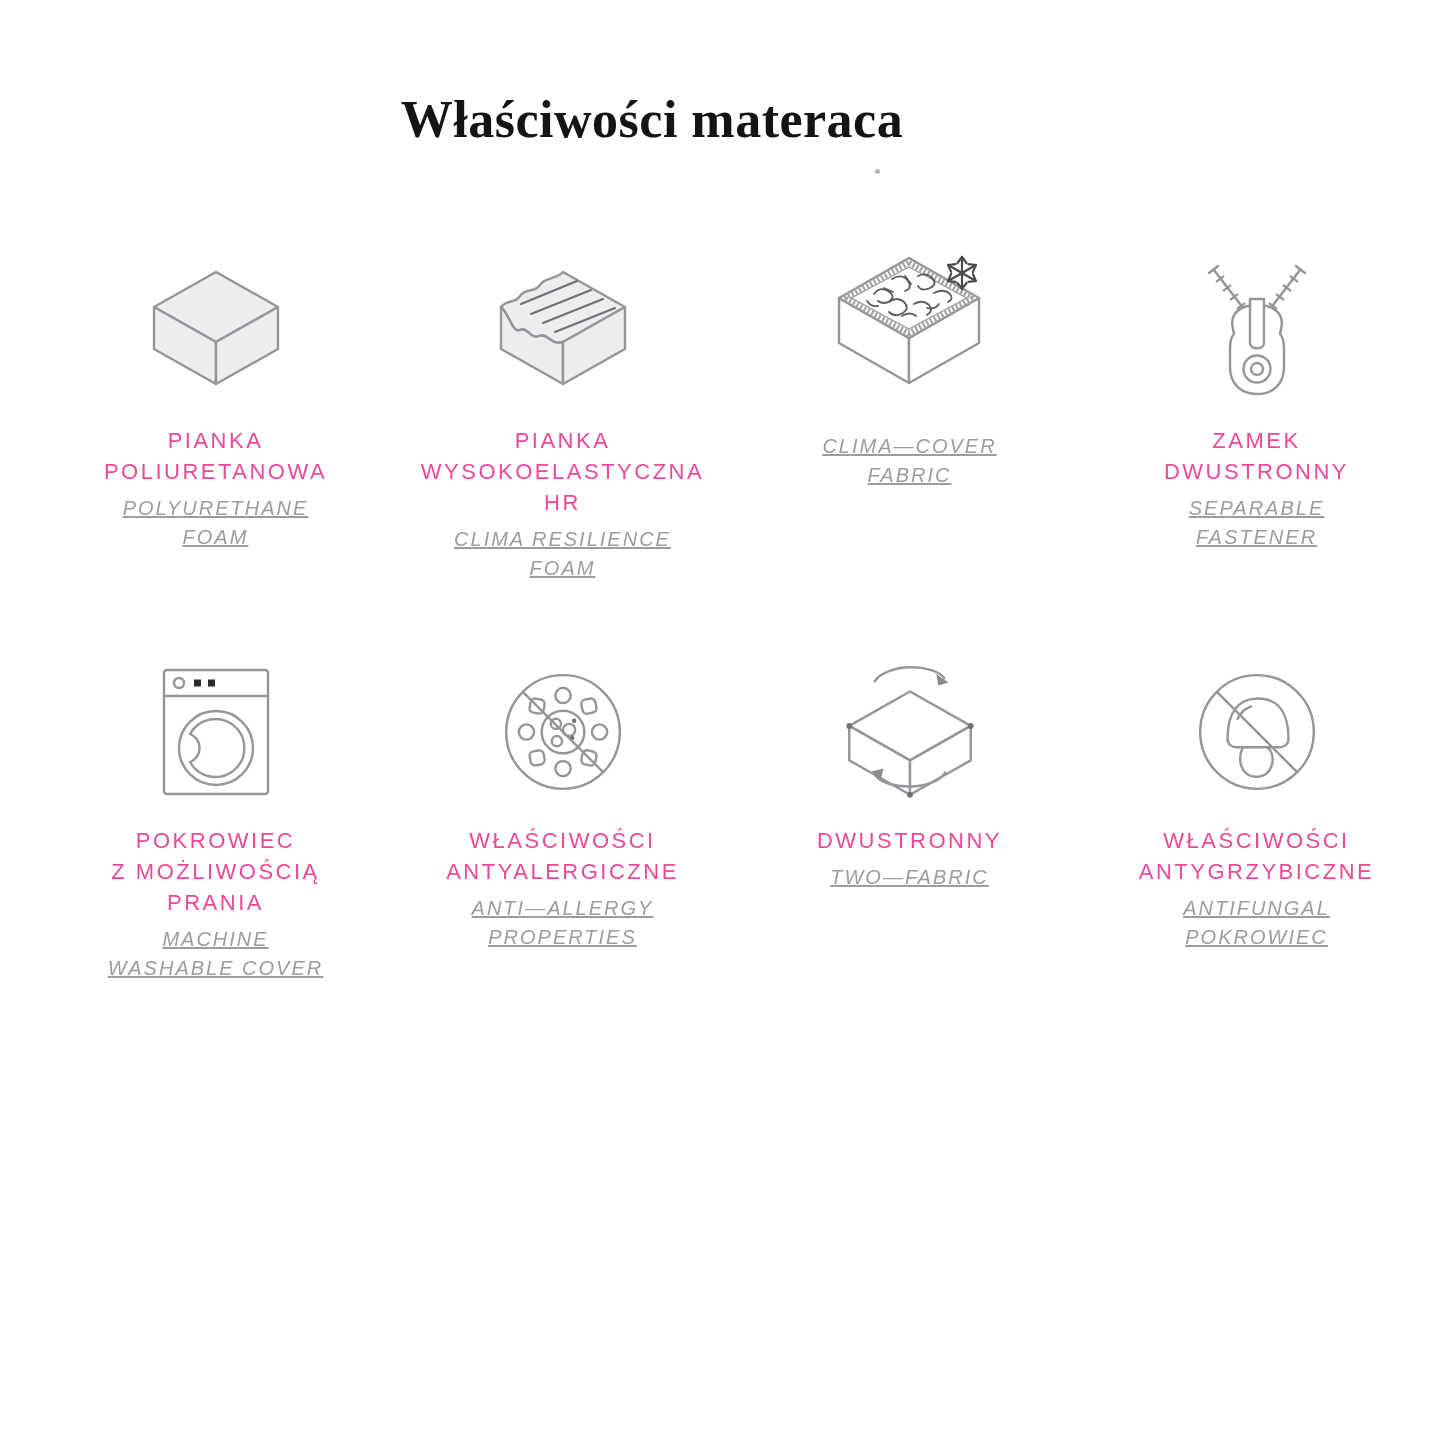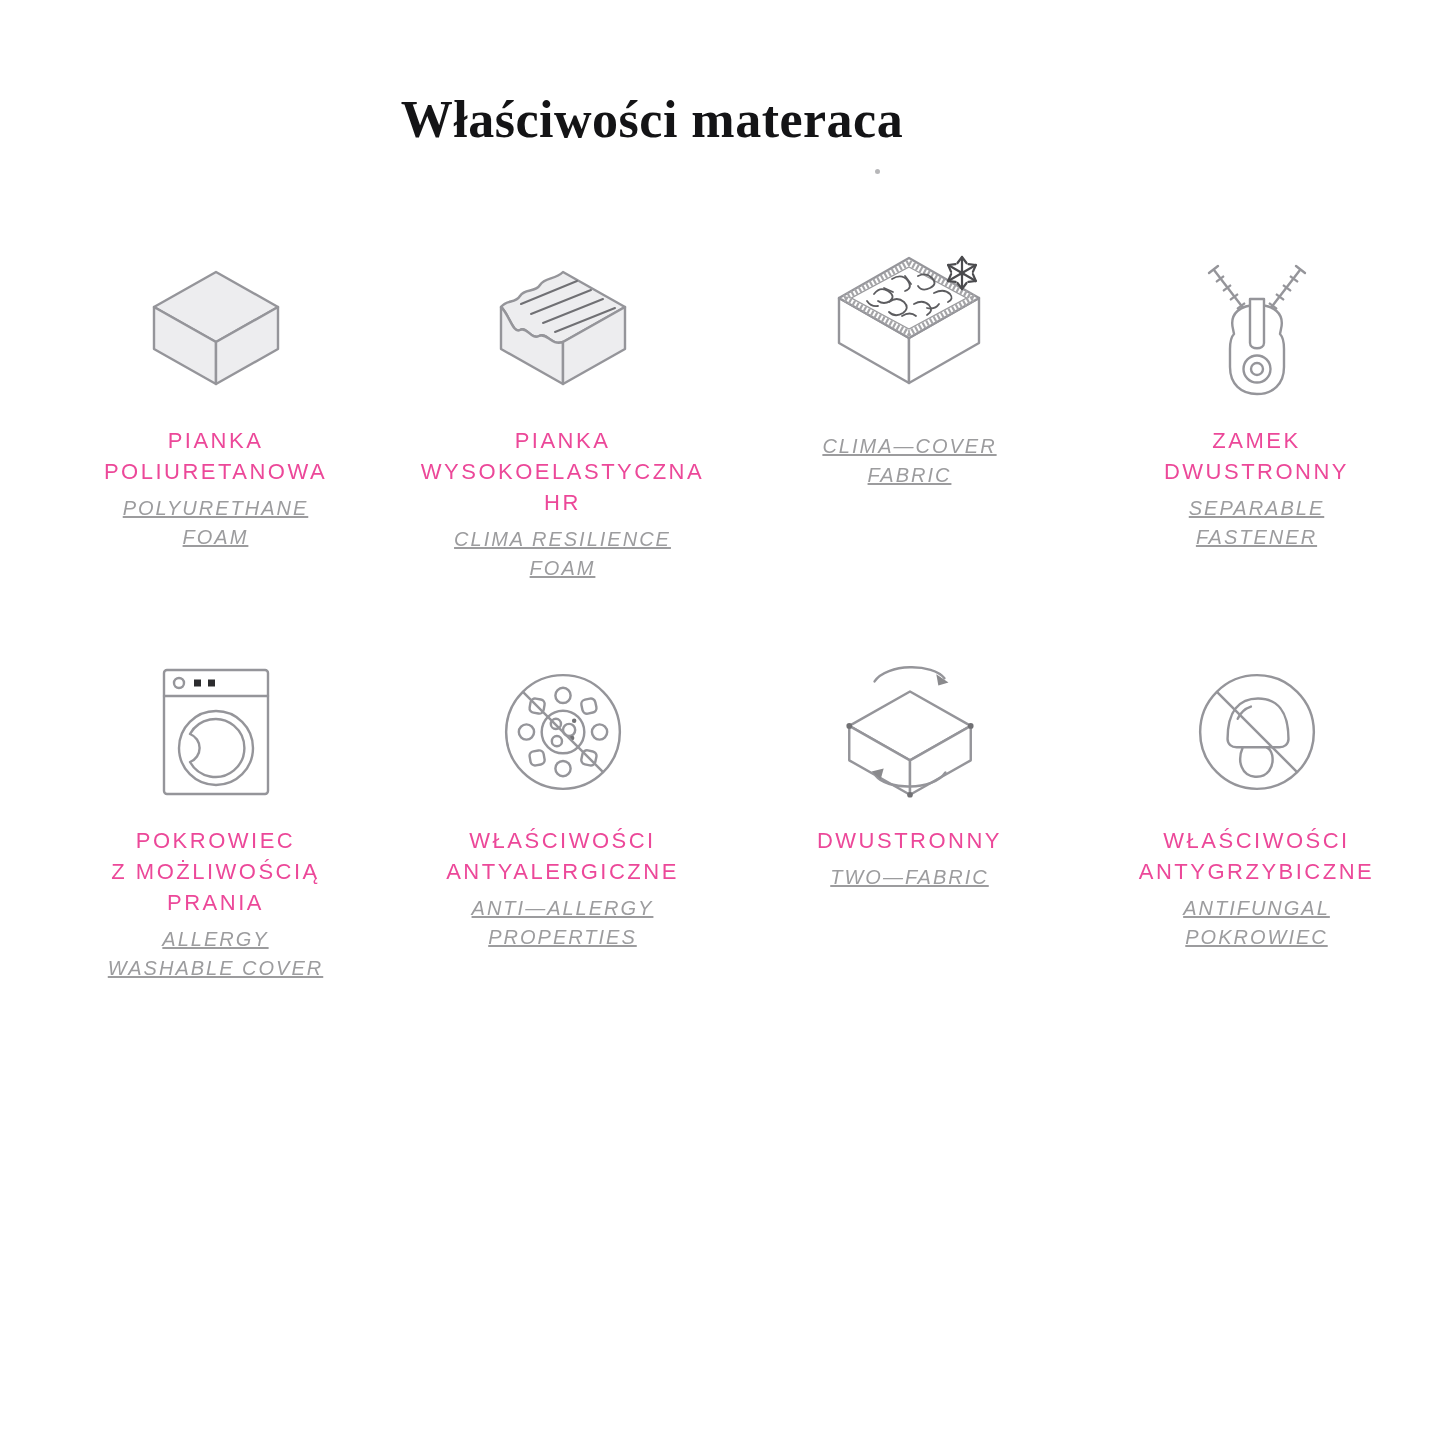--- a/index.html
+++ b/index.html
@@ -185,21 +185,21 @@
             <circle cx="60" cy="86" r="37"></circle>
             <path d="M34,72 A 29,29 0 1 1 34,100 A 15,15 0 0 0 34,72 Z"></path>
           </g>
           <rect x="38" y="17.5" width="7" height="7" fill="#2c2c2e"></rect>
           <rect x="52" y="17.5" width="7" height="7" fill="#2c2c2e"></rect>
         </svg>
       </div>
       <div class="label-pl">POKROWIEC
 Z MOŻLIWOŚCIĄ
 PRANIA</div>
-      <div class="label-en">ALLERGY
+      <div class="label-en">MACHINE
 WASHABLE COVER</div>
     </div>
 
     <div class="cell">
       <div class="icon-box">
         <svg width="132" height="132" viewBox="0 0 130 130">
           <g class="ic f-white">
             <circle cx="65" cy="65" r="56"></circle>
             <circle cx="65" cy="65" r="21"></circle>
             <circle cx="58" cy="57" r="5"></circle>

